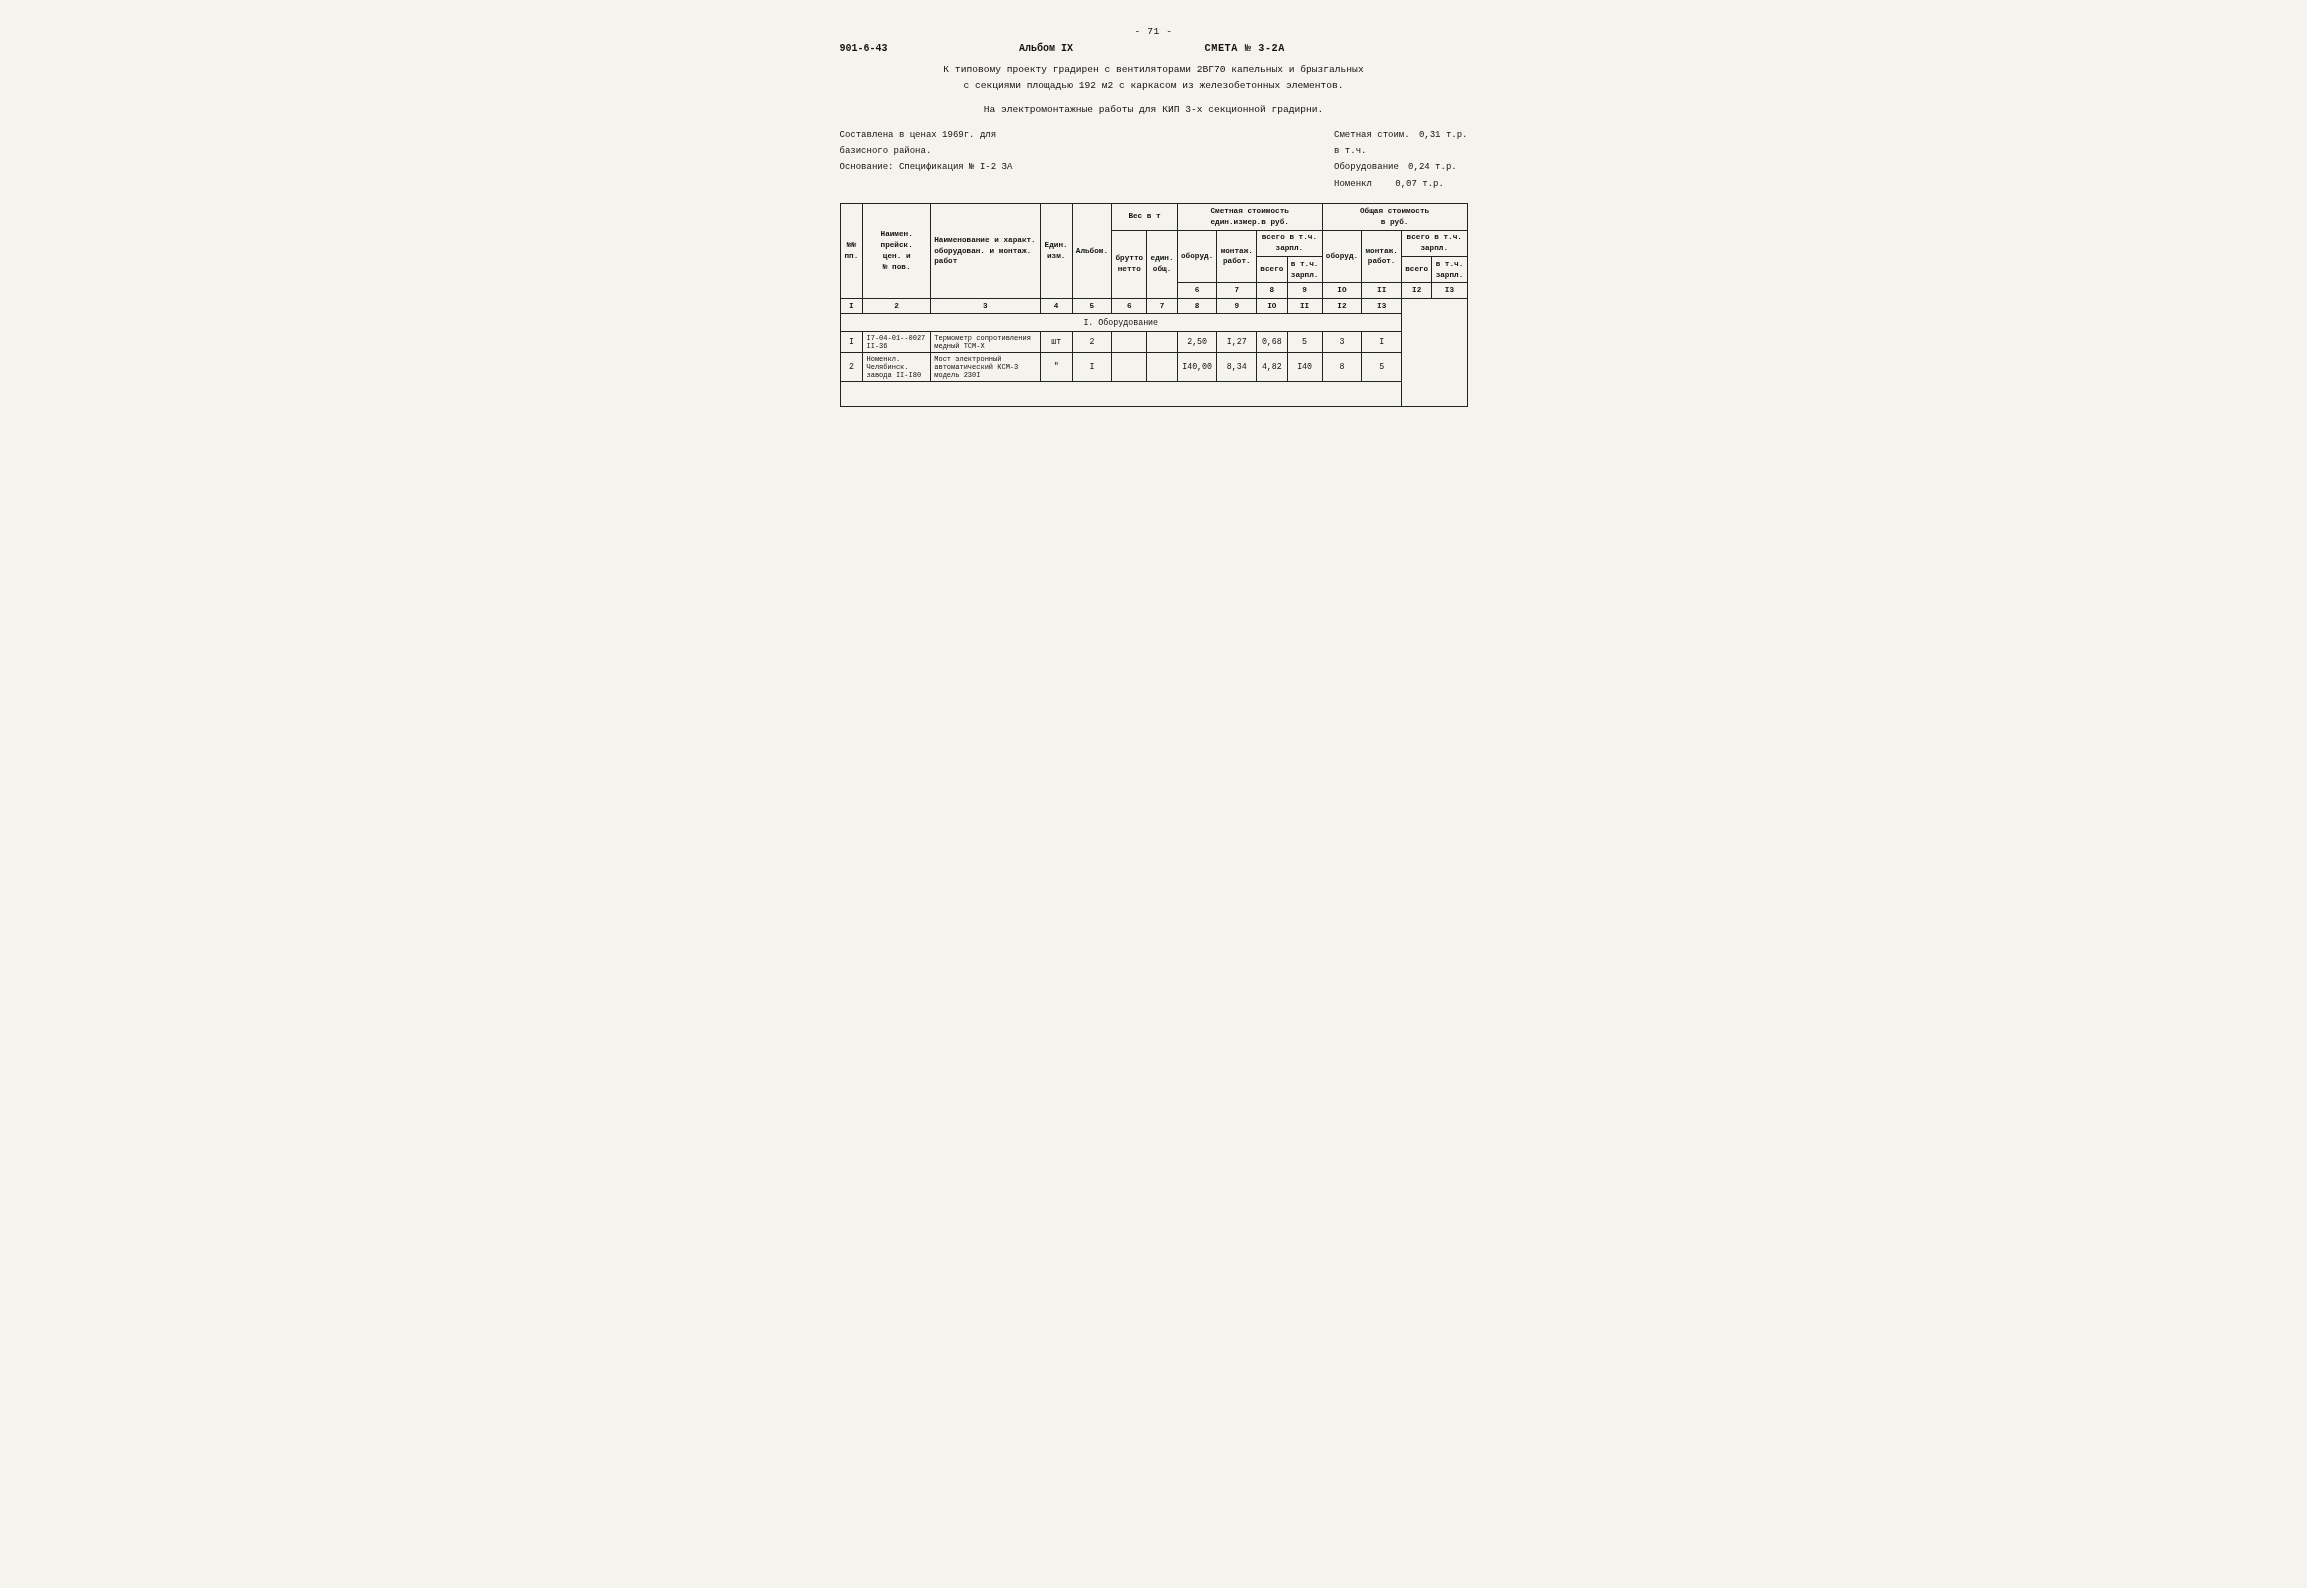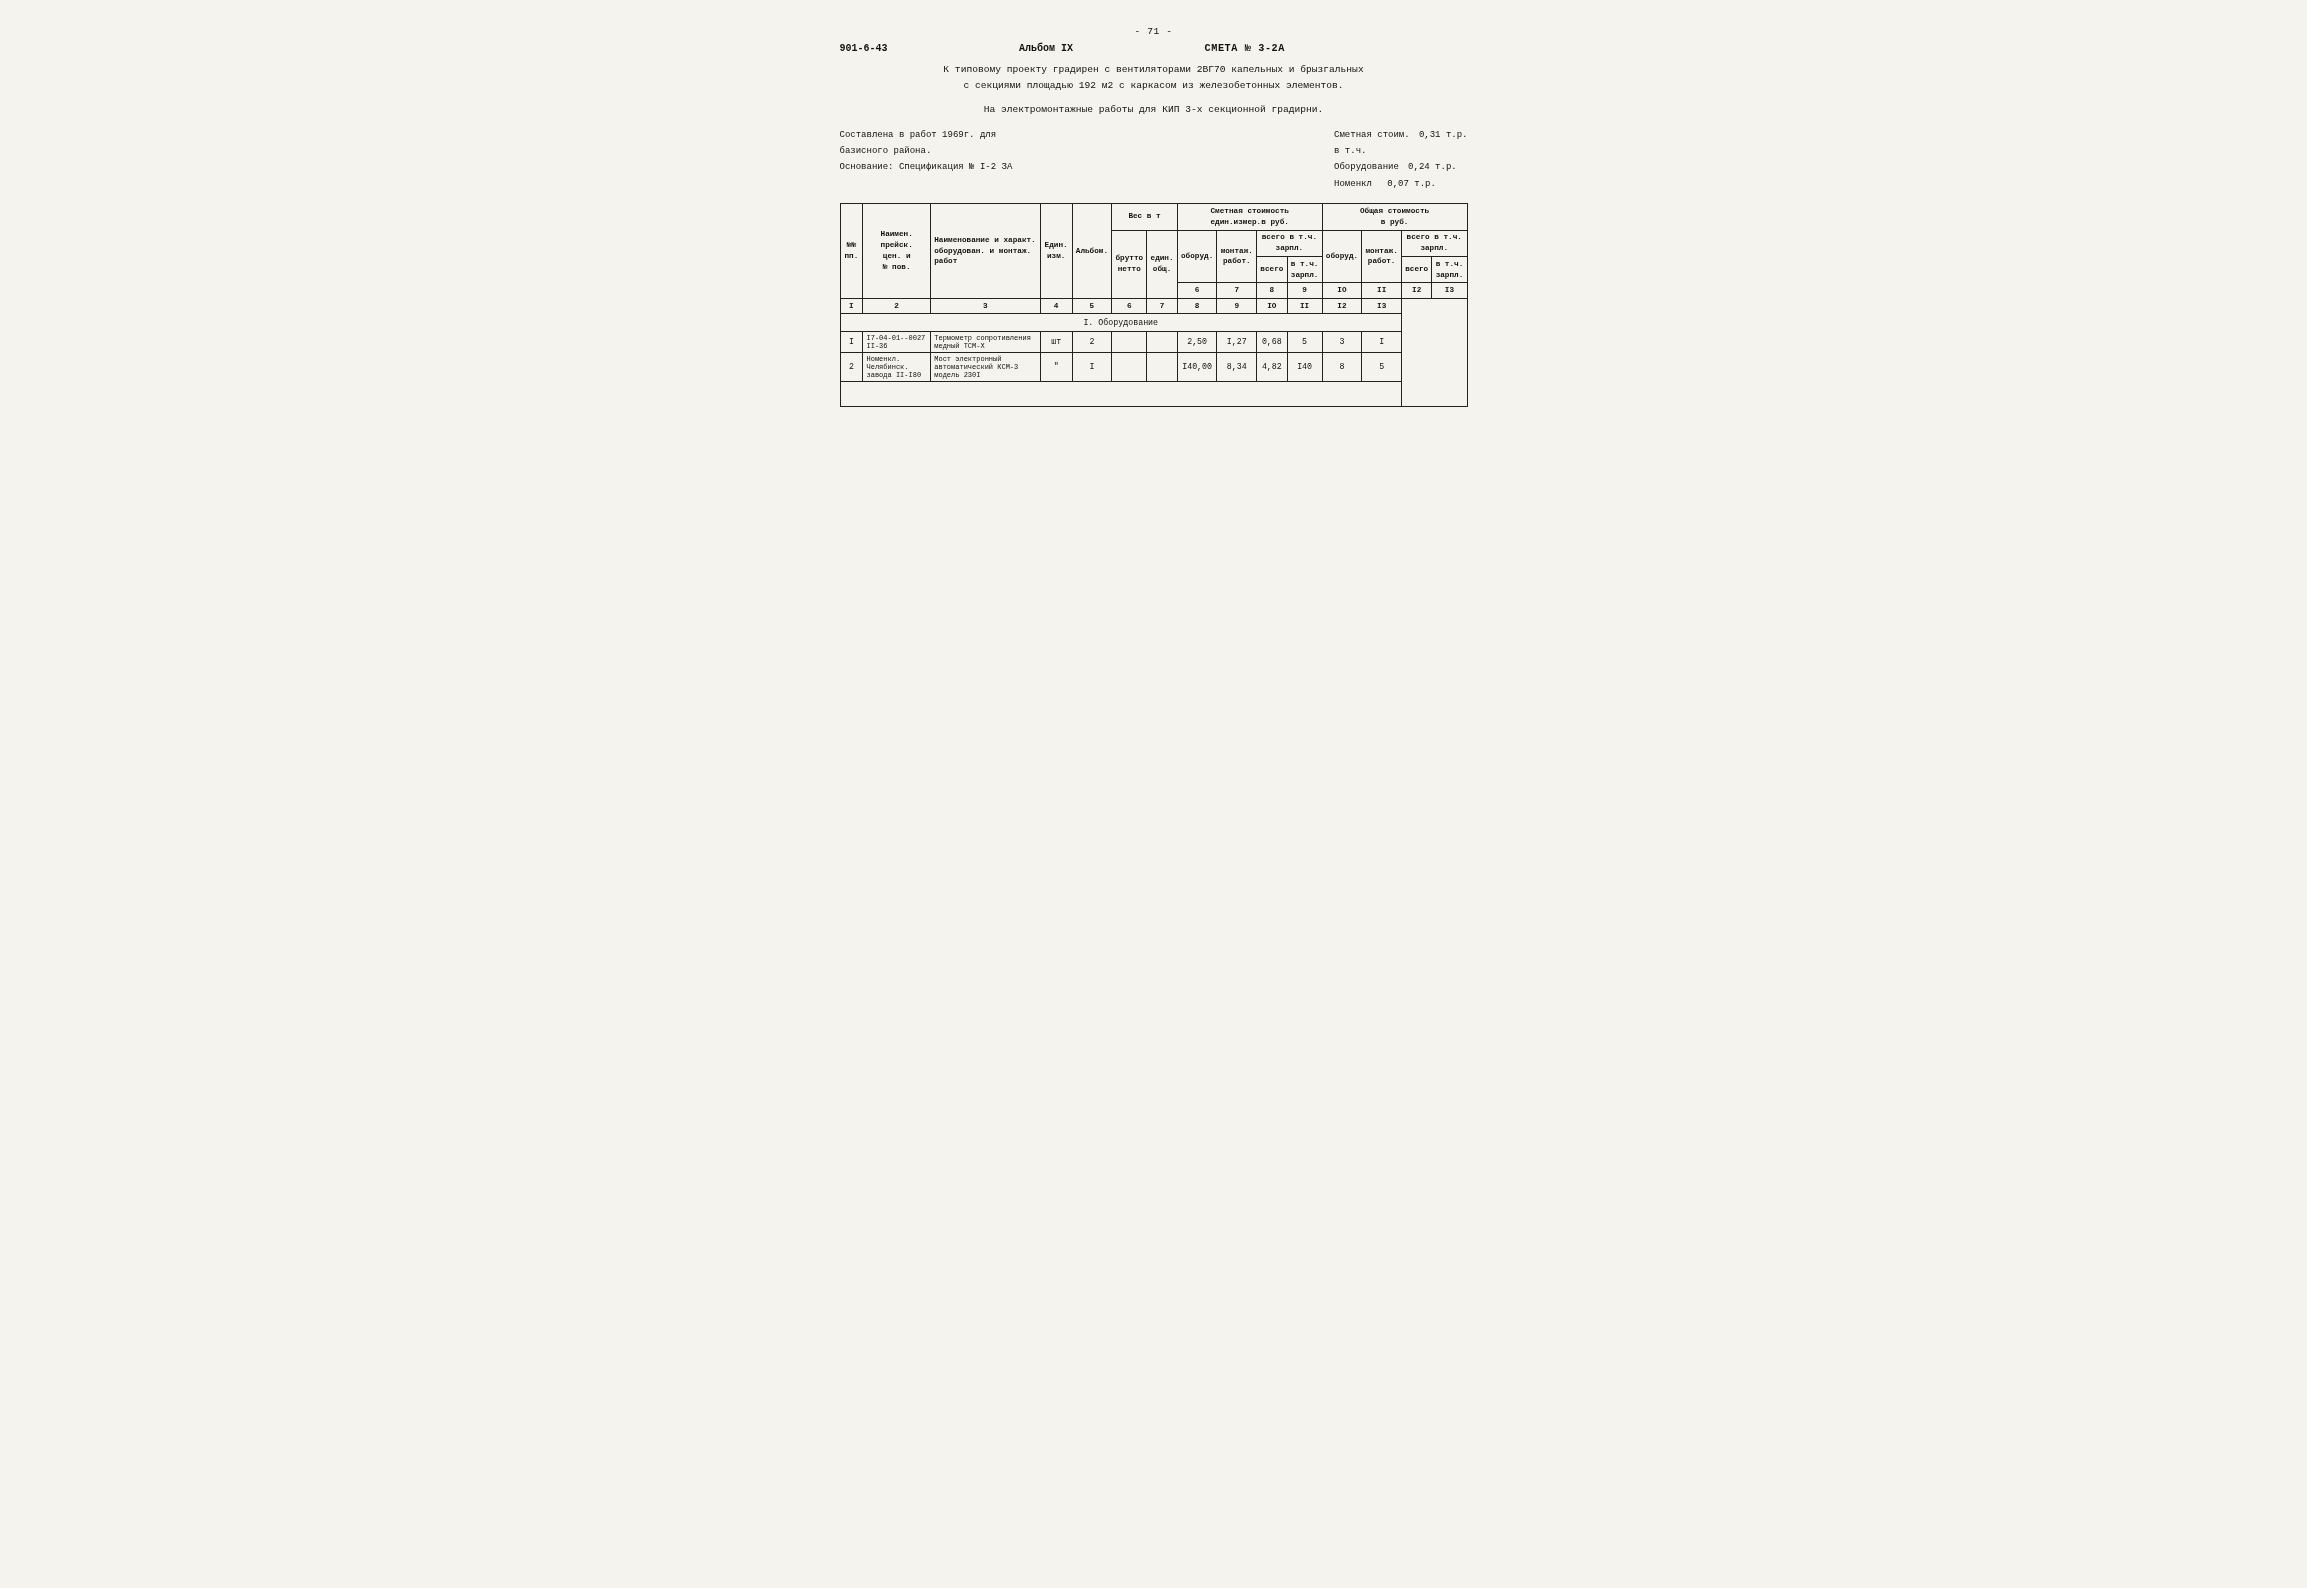--- a/index.html
+++ b/index.html
@@ -93,37 +93,37 @@
   <div>К типовому проекту градирен с вентиляторами 2ВГ70 капельных и брызгальных</div>
   <div>с секциями площадью 192 м2 с каркасом из железобетонных элементов.</div>
 </div>
 
 <div class="purpose-line">
   <span>На электромонтажные работы для КИП 3-х секционной градирни.</span>
 </div>
 
 <div class="meta-block">
   <div class="meta-left">
-    <div>Составлена в работ 1969г. для</div>
+    <div>Составлена в ценах 1969г. для</div>
     <div>базисного района.</div>
     <div>Основание: Спецификация № I-2 ЗА</div>
   </div>
   <div class="meta-right">
     <div>
       <span>Сметная стоим.</span>
       <span style="margin-left:3.8px;">0,31 т.р.</span>
     </div>
     <div>в т.ч.</div>
     <div>
       <span>Оборудование</span>
       <span style="margin-left:3.8px;margin-top:34px;">0,24 т.р.</span>
     </div>
     <div>
       <span>Номенкл</span>
-      <span style="margin-left:10px;font-family:Liberation Mono, monospace;">0,07 т.р.</span>
+      <span style="margin-left:18px;font-family:Liberation Mono, monospace;">0,07 т.р.</span>
     </div>
   </div>
 </div>
 
 <table>
 
   <thead>
     <tr class="header-row">
       <th rowspan="4" class="col-num small-text">№№<br>пп.</th>
       <th rowspan="4" class="col-ref small-text">Наимен.<br>прейск.<br>цен. и<br>№ пов.</th>

